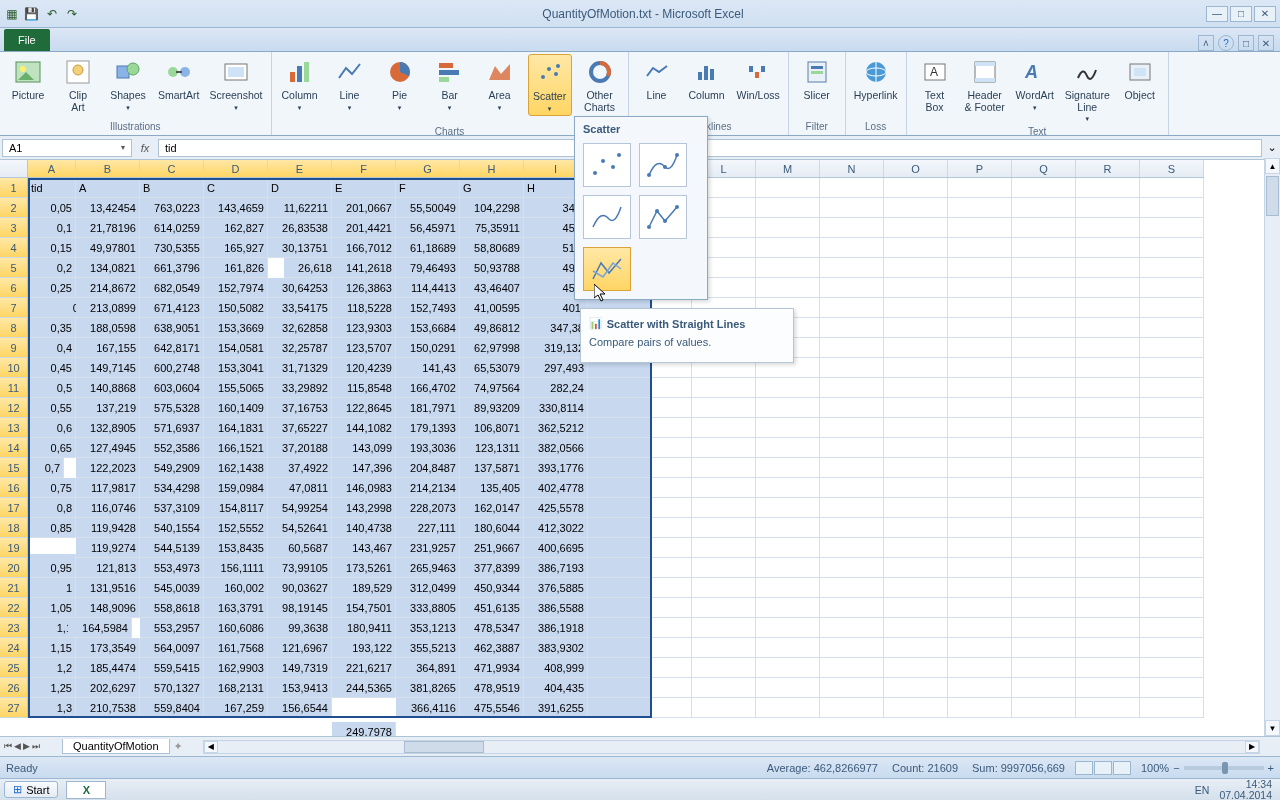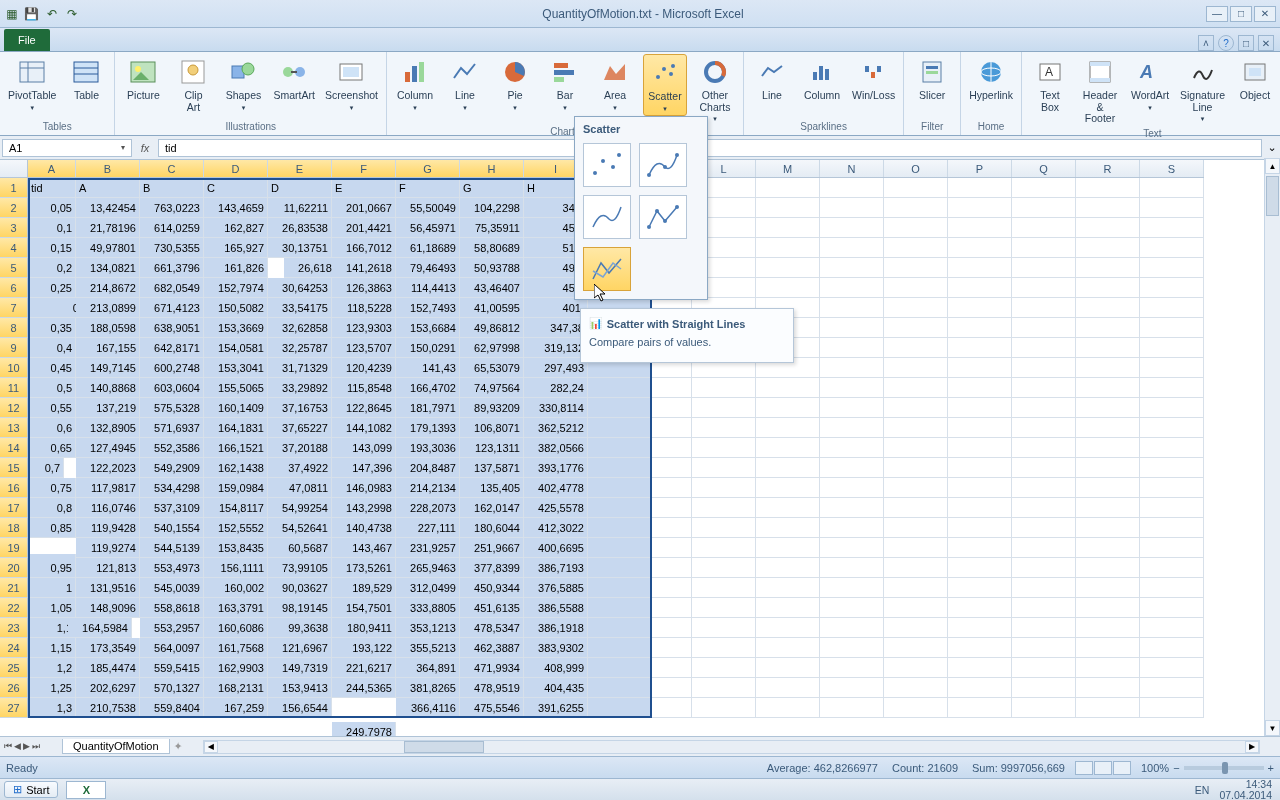--- a/index.html
+++ b/index.html
@@ -129,46 +129,20 @@
   <div class="spacer"></div>
   <div class="help">
     <span>˄</span>
     <span style="color:#1f6bca;border-radius:8px;">?</span>
     <span>□</span>
     <span>✕</span>
   </div>
 </div>
 
 <div class="ribbon">
-  <div class="group">
-    <div class="items">
-      <div class="rbtn">
-          <div class="ic">
-            <svg>
-              <rect x="2" y="4" width="24" height="20" fill="#e8f0f8" stroke="#5a7fa6"></rect>
-              <line x1="2" y1="10" x2="26" y2="10" stroke="#5a7fa6"></line>
-              <line x1="10" y1="4" x2="10" y2="24" stroke="#5a7fa6"></line>
-            </svg>
-          </div>
-          <div class="tx">PivotTable</div>
-          <div class="drop">▾</div>
-        </div>
-      <div class="rbtn">
-          <div class="ic">
-            <svg>
-              <rect x="2" y="4" width="24" height="20" fill="#cfe3f7" stroke="#2a5a9a"></rect>
-              <line x1="2" y1="10" x2="26" y2="10" stroke="#2a5a9a"></line>
-              <line x1="2" y1="16" x2="26" y2="16" stroke="#2a5a9a"></line>
-            </svg>
-          </div>
-          <div class="tx">Table</div>
-        </div>
-    </div>
-    <div class="lbl">Tables</div>
-  </div>
 
   <div class="group">
     <div class="items">
       <div class="rbtn">
           <div class="ic">
             <svg>
               <rect x="2" y="4" width="24" height="20" fill="#bfe3bf" stroke="#5a8f5a"></rect>
               <circle cx="9" cy="11" r="3" fill="#fff06a"></circle>
               <polyline points="4,22 12,14 20,22" fill="#6aaf6a"></polyline>
             </svg>
@@ -354,21 +328,21 @@
           <div class="ic">
             <svg>
               <circle cx="14" cy="14" r="10" fill="#4a9ad8"></circle>
               <ellipse cx="14" cy="14" rx="10" ry="4" fill="none" stroke="#fff"></ellipse>
               <line x1="14" y1="4" x2="14" y2="24" stroke="#fff"></line>
             </svg>
           </div>
           <div class="tx">Hyperlink</div>
         </div>
       </div>
-    <div class="lbl">Home</div>
+    <div class="lbl">Loss</div>
   </div>
 
   <div class="group">
     <div class="items">
       <div class="rbtn">
           <div class="ic">
             <svg>
               <rect x="4" y="6" width="20" height="16" fill="#fff" stroke="#777"></rect>
               <text x="9" y="18" font-size="12" fill="#333">A</text>
             </svg>

